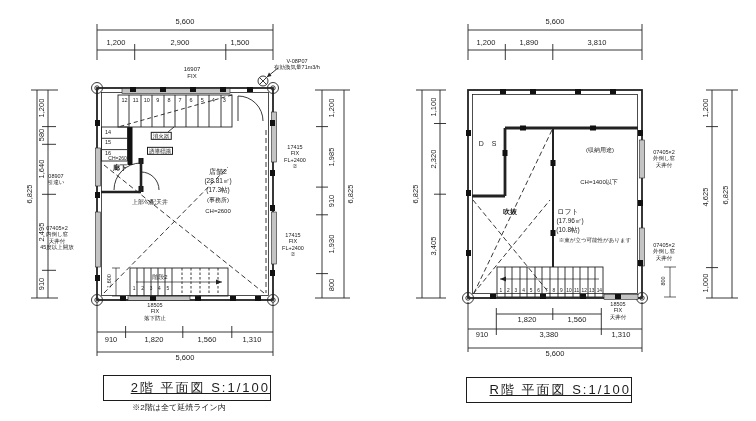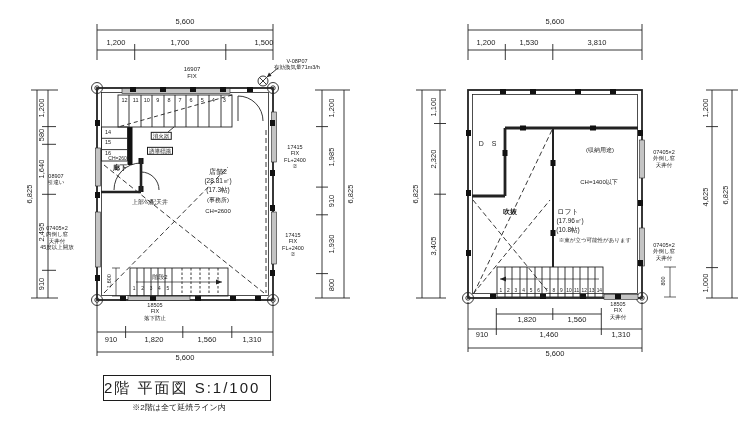--- a/index.html
+++ b/index.html
@@ -10,21 +10,21 @@
        white-space:pre-line;line-height:1.15;}
   .rot{white-space:nowrap;transform:translate(-50%,-50%) rotate(-90deg);}
   .bold{font-weight:bold;}
   .boxed{border:1px solid #1c1c1c;background:#fff;padding:0 1px;white-space:nowrap;}
   .f8{font-size:8px;} .f75{font-size:7.5px;} .f7{font-size:7px;} .f65{font-size:6.5px;}
   .f6{font-size:6px;} .f55{font-size:5.5px;} .f5{font-size:5px;} .f48{font-size:4.8px;}
   .nums{position:absolute;display:flex;}
   .nums span{flex:1;text-align:center;}
   .nums.col{flex-direction:column;}
   .titlebox{position:absolute;border:1.6px solid #1c1c1c;background:#fff;display:flex;
-            align-items:center;justify-content:flex-start;letter-spacing:2px;font-size:15px;}
+            align-items:center;justify-content:flex-end;letter-spacing:2px;font-size:13px;text-decoration:underline;}
   .ls3{letter-spacing:3px;}
 </style>
 </head>
 <body>
 
 <div class="sheet">
 
 <svg class="linework" width="756" height="421" viewBox="0 0 756 421">
   <g stroke="#222" fill="none" stroke-width="0.9">
 
@@ -250,22 +250,22 @@
     <line x1="580" y1="267" x2="580" y2="297"></line>
         <line x1="588" y1="267" x2="588" y2="297"></line>
     <line x1="595" y1="267" x2="595" y2="297"></line>
     <line x1="500" y1="279" x2="599" y2="279" stroke-width="0.7"></line>
     <path d="M500,279 l6,-2.5 l0,5 z" fill="#222" stroke="none"></path>
   </g>
 </svg>
 
 <span class="lbl f75" style="left:185px;top:22px">5,600</span>
 <span class="lbl f75" style="left:116px;top:43px">1,200</span>
-<span class="lbl f75" style="left:180px;top:43px">1,700</span>
-<span class="lbl f75" style="left:264px;top:43px">1,500</span>
+<span class="lbl f75" style="left:180px;top:43px">2,900</span>
+<span class="lbl f75" style="left:240px;top:43px">1,500</span>
 
 <span class="lbl f75 rot" style="left:30px;top:194px">6,825</span>
 <span class="lbl f75 rot" style="left:42px;top:108px">1,200</span>
 <span class="lbl f75 rot" style="left:42px;top:135px">580</span>
 <span class="lbl f75 rot" style="left:42px;top:169px">1,640</span>
 <span class="lbl f75 rot" style="left:42px;top:232px">2,495</span>
 <span class="lbl f75 rot" style="left:42px;top:284px">910</span>
 
 <span class="lbl f75 rot" style="left:332px;top:108px">1,200</span>
 <span class="lbl f75 rot" style="left:332px;top:157px">1,985</span>
@@ -340,38 +340,38 @@
       <span>5</span>
     </div>
 
 <div class="titlebox" style="left:103px;top:375px;width:166px;height:24px">
   <span>2階 平面図 S:1/100</span>
 </div>
 <span class="lbl f8" style="left:179px;top:408px">※2階は全て延焼ライン内</span>
 
 <span class="lbl f75" style="left:555px;top:22px">5,600</span>
 <span class="lbl f75" style="left:486px;top:43px">1,200</span>
-<span class="lbl f75" style="left:529px;top:43px">1,530</span>
+<span class="lbl f75" style="left:529px;top:43px">1,890</span>
 <span class="lbl f75" style="left:597px;top:43px">3,810</span>
 
 <span class="lbl f75 rot" style="left:416px;top:194px">6,825</span>
 <span class="lbl f75 rot" style="left:434px;top:107px">1,100</span>
 <span class="lbl f75 rot" style="left:434px;top:159px">2,320</span>
 <span class="lbl f75 rot" style="left:434px;top:246px">3,405</span>
 
 <span class="lbl f75 rot" style="left:706px;top:108px">1,200</span>
 <span class="lbl f75 rot" style="left:706px;top:197px">4,625</span>
 <span class="lbl f75 rot" style="left:706px;top:283px">1,000</span>
 <span class="lbl f75 rot" style="left:726px;top:195px">6,825</span>
 <span class="lbl f55 rot" style="left:663px;top:281px">800</span>
 
 <span class="lbl f75" style="left:527px;top:320px">1,820</span>
 <span class="lbl f75" style="left:577px;top:320px">1,560</span>
 <span class="lbl f75" style="left:482px;top:335px">910</span>
-<span class="lbl f75" style="left:549px;top:335px">1,460</span>
+<span class="lbl f75" style="left:549px;top:335px">3,380</span>
 <span class="lbl f75" style="left:621px;top:335px">1,310</span>
 <span class="lbl f75" style="left:555px;top:354px">5,600</span>
 
 <span class="lbl f55" style="left:664px;top:158px">07405×2
 外倒し窓
 天井付</span>
 <span class="lbl f55" style="left:664px;top:251px">07405×2
 外倒し窓
 天井付</span>
 <span class="lbl f55" style="left:618px;top:310px">18505
@@ -397,14 +397,17 @@
       <span>7</span>
       <span>8</span>
       <span>9</span>
       <span>10</span>
       <span>11</span>
       <span>12</span>
       <span>13</span>
       <span>14</span>
     </div>
 
-
+<div class="titlebox" style="left:466px;top:377px;width:164px;height:24px">
+  <span>R階 平面図 S:1/100</span>
 </div>
 
+</div>
+
 </body></html>

